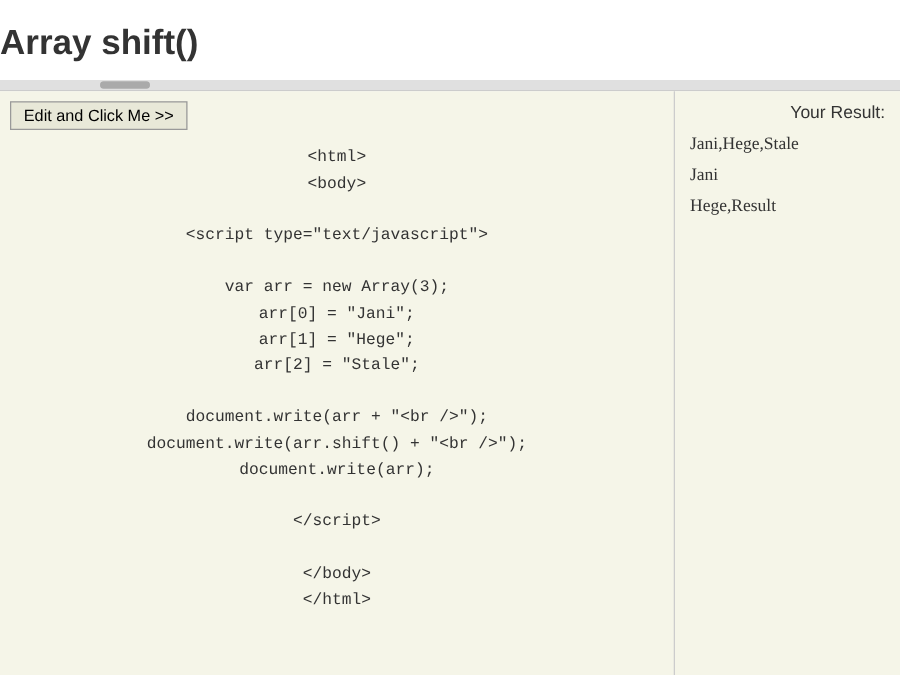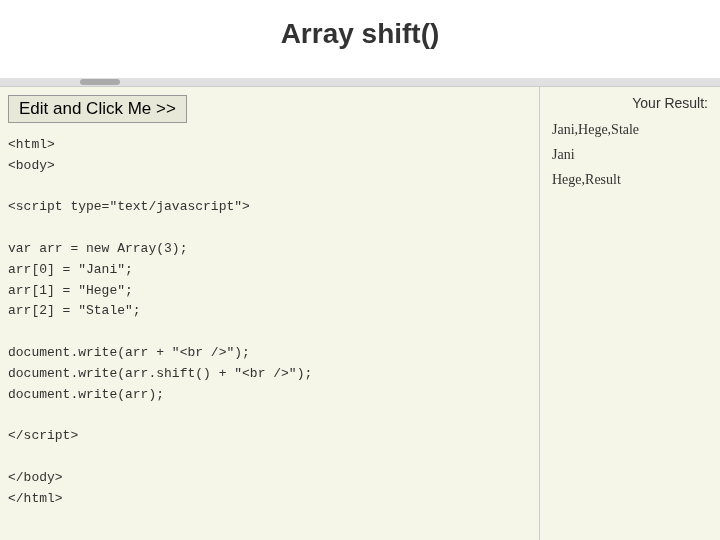--- a/index.html
+++ b/index.html
@@ -10,25 +10,25 @@
 
     body {
       width: 720px;
       height: 540px;
       background: #ffffff;
       font-family: Arial, sans-serif;
       overflow: hidden;
     }
 
     .page-title {
-      text-align: center;
+      text-align: left;
       font-size: 28px;
       font-weight: bold;
       color: #333;
-      padding: 18px 0 28px 0;
+      padding: 18px 0 14px 0;
     }
 
     .scrollbar-area {
       width: 100%;
       height: 8px;
       background: #e0e0e0;
       position: relative;
     }
 
     .scrollbar-thumb {
@@ -56,38 +56,39 @@
       padding: 8px;
       display: flex;
       flex-direction: column;
     }
 
     .edit-button {
       display: inline-block;
       background: #e8e8d8;
       border: 1px solid #999;
       padding: 3px 10px;
-      font-size: 17px;
+      font-size: 13px;
       cursor: pointer;
       margin-bottom: 12px;
       width: fit-content;
     }
 
     .code-area {
       flex: 1;
       background: #f5f5e8;
       font-family: 'Courier New', Courier, monospace;
       font-size: 13px;
       color: #333;
       line-height: 1.6;
       white-space: pre;
       border: none;
       outline: none;
       resize: none;
       width: 100%;
+      text-align: center;
     }
 
     .right-panel {
       width: 180px;
       background: #f5f5e8;
       padding: 8px 12px;
     }
 
     .result-label {
       font-size: 14px;

